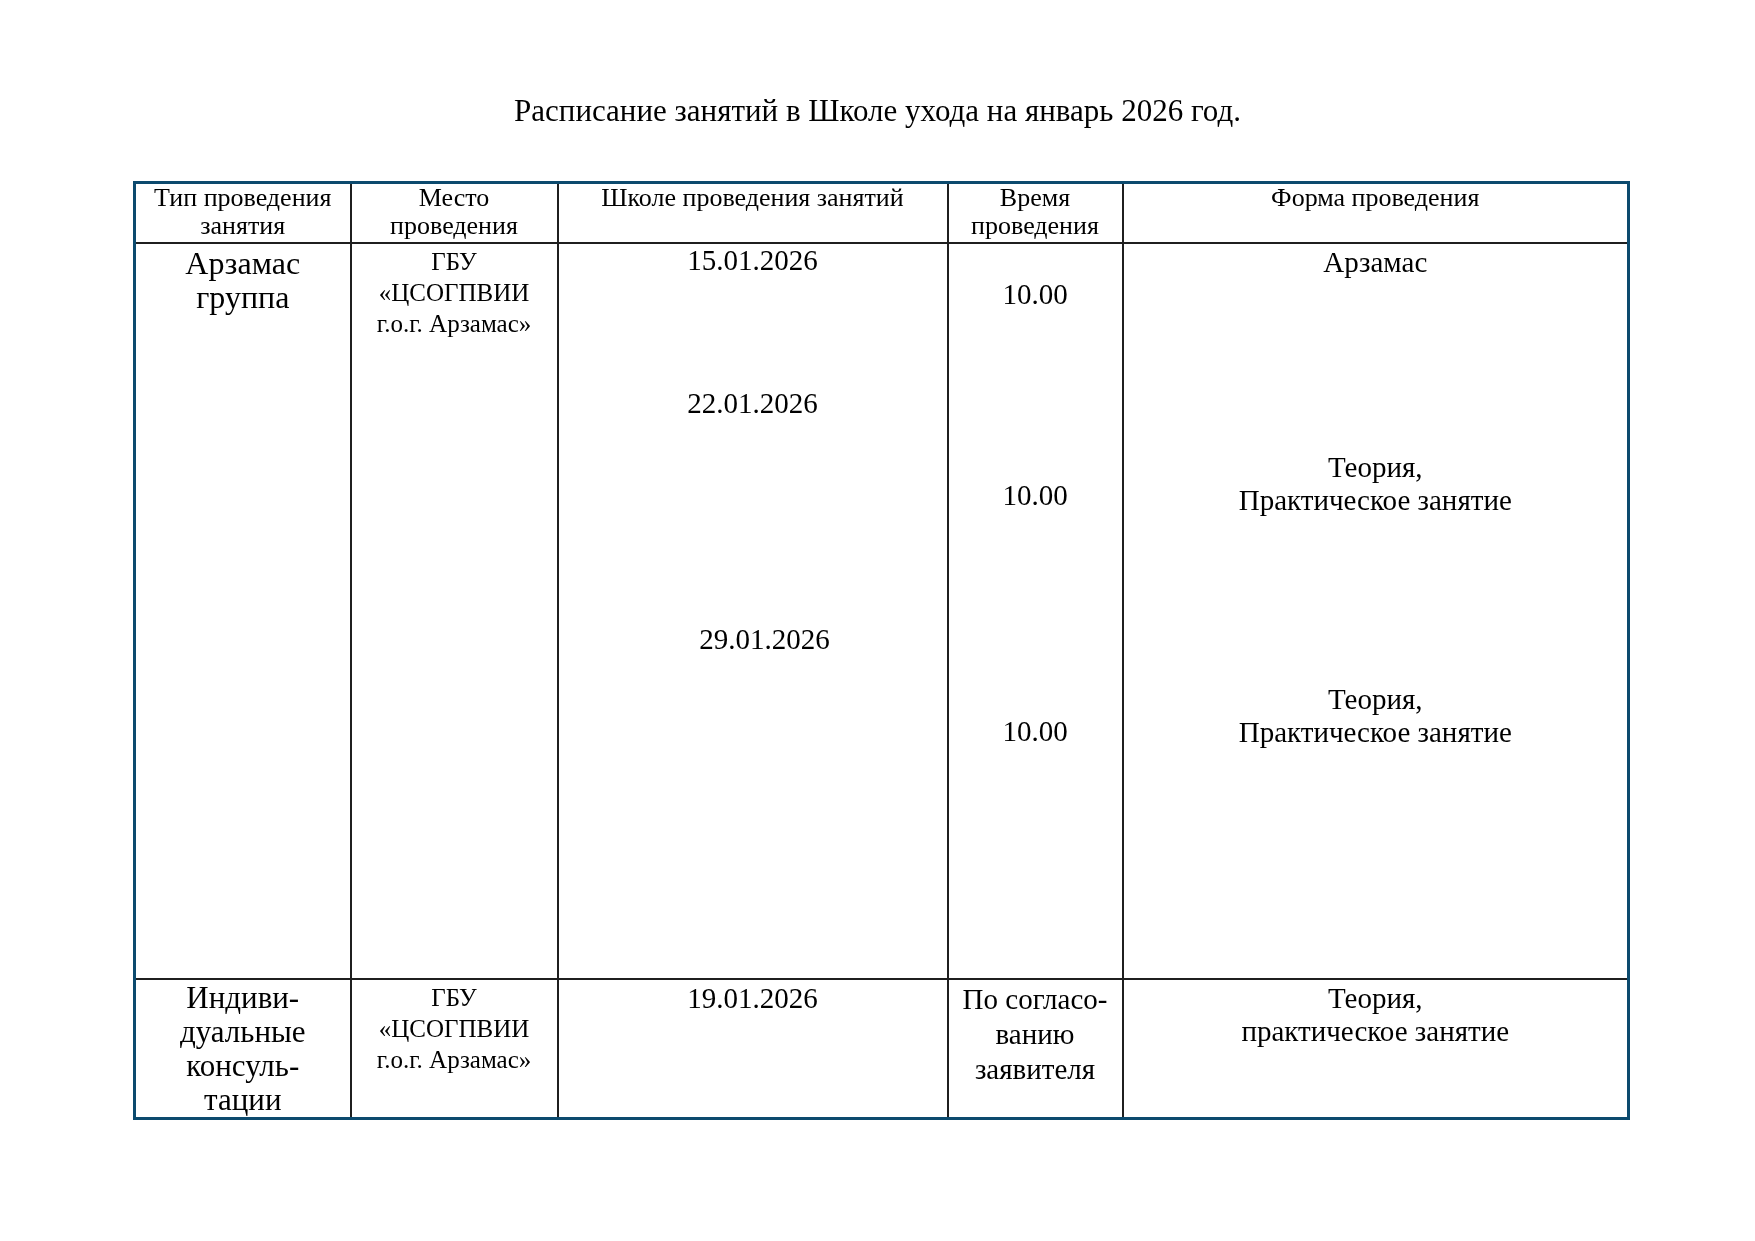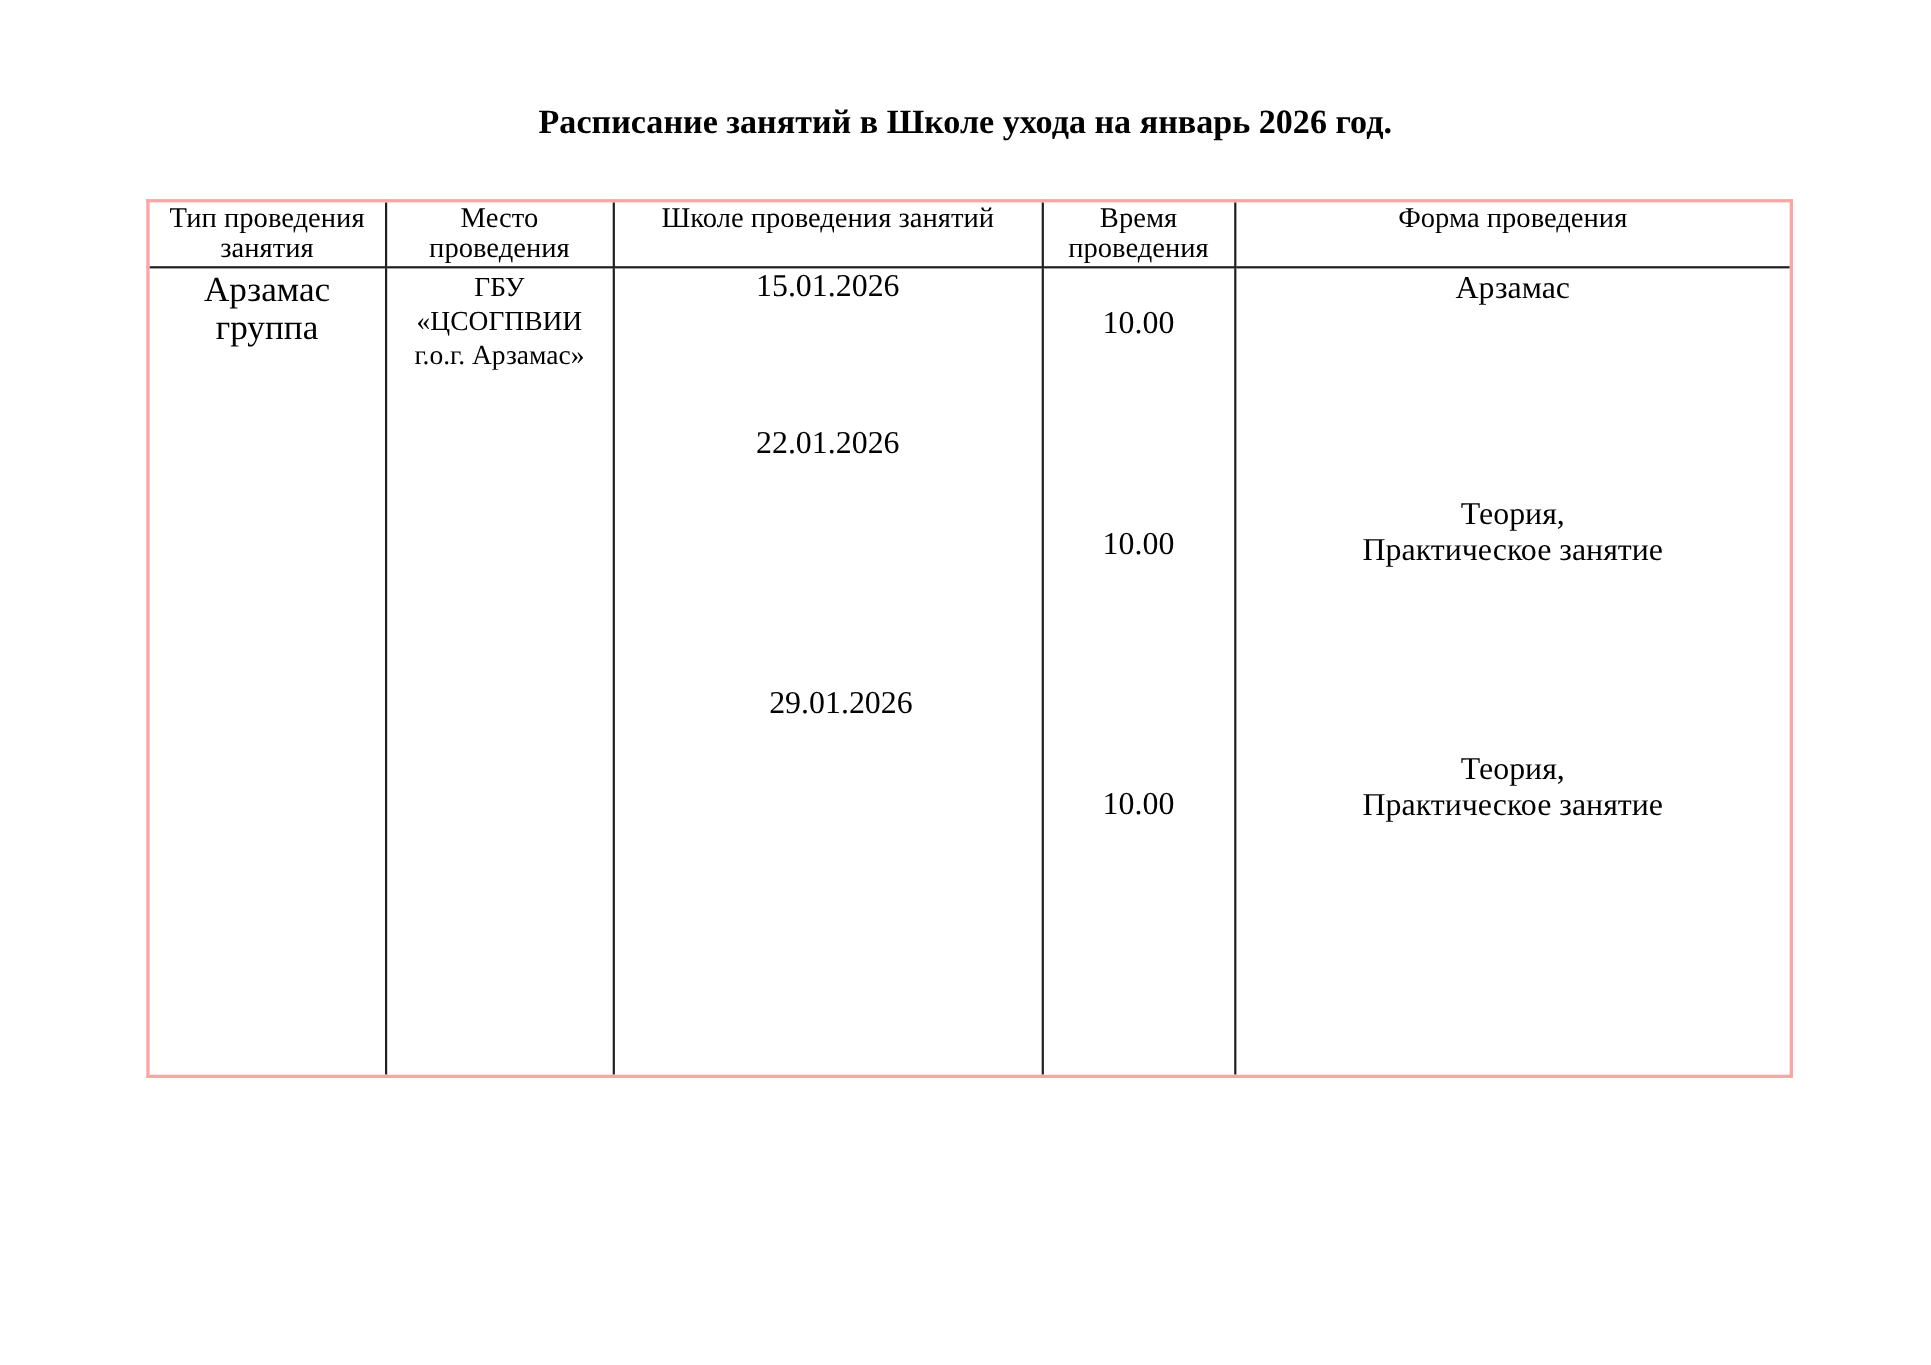--- a/index.html
+++ b/index.html
@@ -15,33 +15,33 @@
     font-family: "Liberation Serif", "DejaVu Serif", serif;
     color: #000000;
     overflow: hidden;
   }
   .doc-title {
     position: absolute;
     left: 0;
     right: 0;
     top: 94px;
     text-align: center;
-    font-weight: bold;
+    font-weight: normal;
     font-size: 31px;
     line-height: 33px;
     white-space: pre-line;
   }
   table.schedule {
     position: absolute;
     left: 133px;
     top: 181px;
     width: 1494px;
     border-collapse: collapse;
     table-layout: fixed;
-    border: 3px solid #fca5a5;
+    border: 3px solid #0c4a6e;
   }
   table.schedule th,
   table.schedule td {
     border: 2px solid #1f1f1f;
     padding: 0;
     vertical-align: top;
     text-align: center;
     overflow: visible;
   }
   tr.header-row { height: 60px; }
@@ -159,16 +159,41 @@
           <div class="blk b3">10.00</div>
         </td>
         <td class="c-form">
           <div class="blk b1">Арзамас</div>
           <div class="blk b2">Теория,
 Практическое занятие</div>
           <div class="blk b3">Теория,
 Практическое занятие</div>
         </td>
       </tr>
+      <tr class="row-bottom">
+        <td>
+          <div class="t-type-b">Индиви-
+дуальные
+консуль-
+тации</div>
+        </td>
+        <td>
+          <div class="t-place-b">ГБУ
+«ЦСОГПВИИ
+г.о.г. Арзамас»</div>
+        </td>
+        <td>
+          <div class="t-date-b">19.01.2026</div>
+        </td>
+        <td>
+          <div class="t-time-b">По согласо-
+ванию
+заявителя</div>
+        </td>
+        <td>
+          <div class="t-form-b">Теория,
+практическое занятие</div>
+        </td>
+      </tr>
     </tbody>
   </table>
 
 </div>
 
 </body></html>

